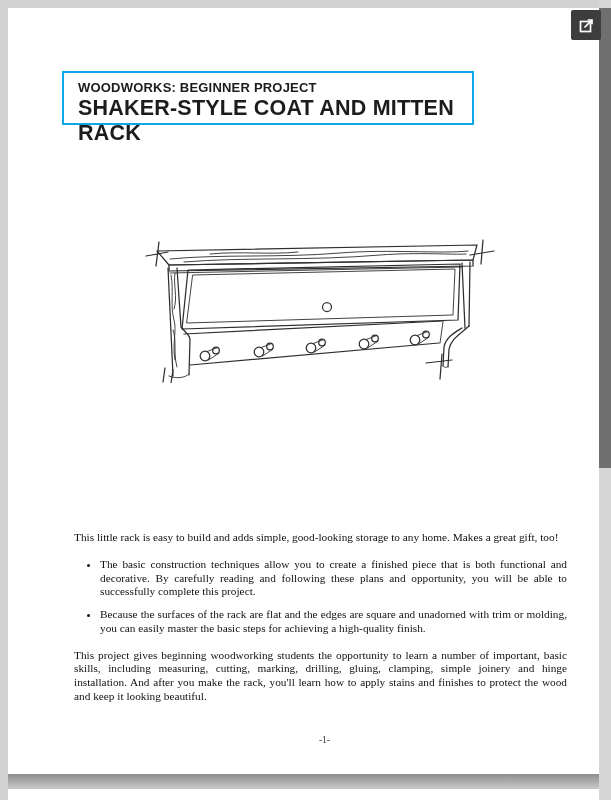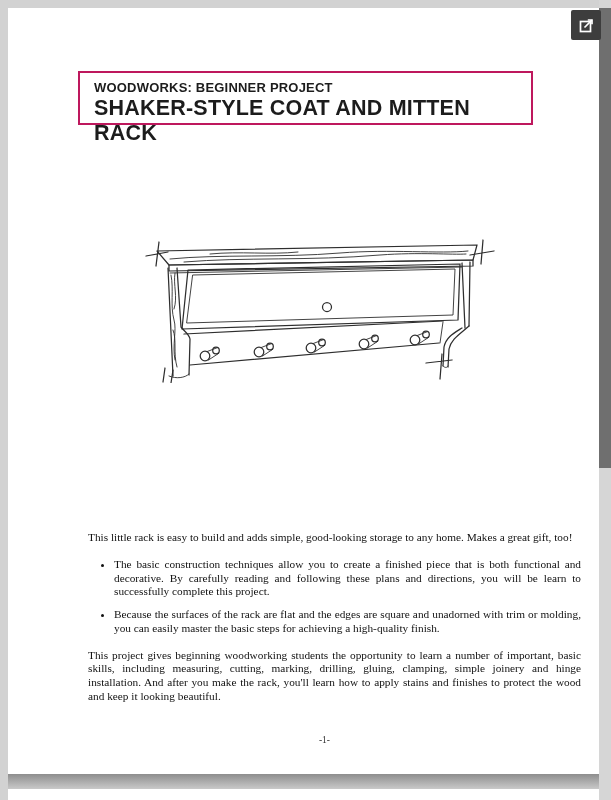--- a/index.html
+++ b/index.html
@@ -14,40 +14,40 @@
     position:absolute;left:8px;width:591px;background:#ffffff;
   }
   .page-1{top:8px;height:766px;}
   .page-gap{
     position:absolute;left:8px;top:774px;width:591px;height:15px;
     background:linear-gradient(#8e8e8e,#c9c9c9);
   }
   .page-2{top:789px;height:11px;}
   
   .header-box{
-    position:absolute;left:70px;top:63px;width:455px;height:54px;
-    border:2px solid #be185d;background:#fff;box-sizing:border-box;
+    position:absolute;left:54px;top:63px;width:412px;height:54px;
+    border:2px solid #0ea5e9;background:#fff;box-sizing:border-box;
   }
   .eyebrow{
     margin:7px 0 0 14px;
     font-size:13px;font-weight:700;color:#1c1c1c;letter-spacing:0.2px;
   }
   .doc-title{
     margin:1px 0 16px 14px;
     font-size:21.5px;font-weight:700;color:#1c1c1c;letter-spacing:0.2px;
   }
   
   .illustration{
     position:absolute;left:132px;top:227px;width:372px;height:148px;
   }
   .illustration *{fill:none;stroke:#2e2e2e;stroke-width:1.25;stroke-linecap:round;stroke-linejoin:round;}
   .illustration .thin{stroke-width:0.9;}
   
   .body-text{
-    position:absolute;left:80px;top:523px;width:493px;
+    position:absolute;left:66px;top:523px;width:493px;
     font-family:"Liberation Serif","DejaVu Serif",serif;
     font-size:11.3px;line-height:1.22;color:#111;
     text-align:justify;
   }
   .body-text p{margin:0 0 13px 0;}
   .body-text ul{margin:0 0 13px 0;padding-left:26px;}
   .body-text li{margin:0 0 9px 0;}
   .body-text li:last-child{margin-bottom:8px;}
   .page-number{
     position:absolute;left:70px;top:727px;width:493px;
@@ -167,21 +167,21 @@
             <circle cx="286" cy="99.5" r="3.3"></circle>
           <line class="thin" x1="277" y1="100.6" x2="287.5" y2="96.6"></line>
           <line class="thin" x1="278.5" y1="109" x2="288.8" y2="102.3"></line>
         </g>
       </g>
     </svg>
 
     <div class="body-text">
       <p>This little rack is easy to build and adds simple, good-looking storage to any home. Makes a great gift, too!</p>
       <ul>
-        <li>The basic construction techniques allow you to create a finished piece that is both functional and decorative. By carefully reading and following these plans and directions, you will be learn to successfully complete this project.</li>
+        <li>The basic construction techniques allow you to create a finished piece that is both functional and decorative. By carefully reading and following these plans and opportunity, you will be able to successfully complete this project.</li>
         <li>Because the surfaces of the rack are flat and the edges are square and unadorned with trim or molding, you can easily master the basic steps for achieving a high-quality finish.</li>
       </ul>
       <p>This project gives beginning woodworking students the opportunity to learn a number of important, basic skills, including measuring, cutting, marking, drilling, gluing, clamping, simple joinery and hinge installation. And after you make the rack, you'll learn how to apply stains and finishes to protect the wood and keep it looking beautiful.</p>
     </div>
 
     <div class="page-number">-1-</div>
   </div>
 
   <div class="page-gap"></div>
 

